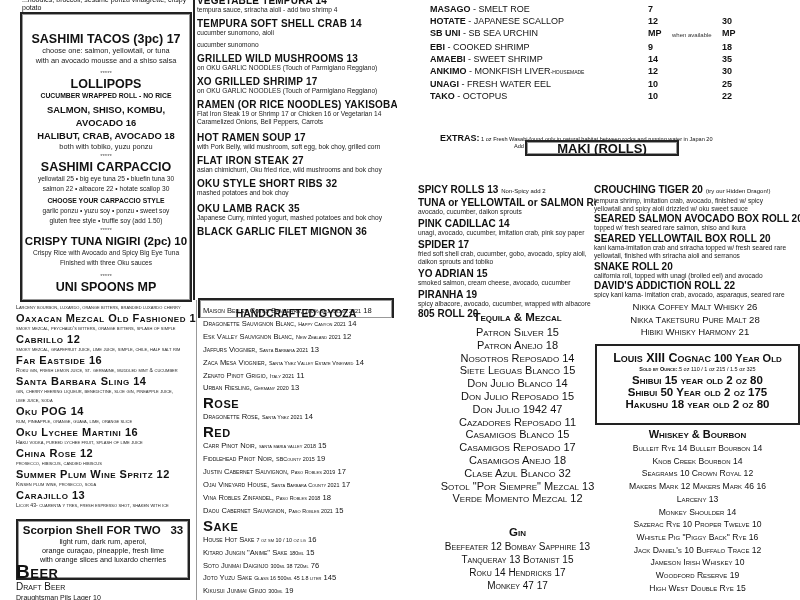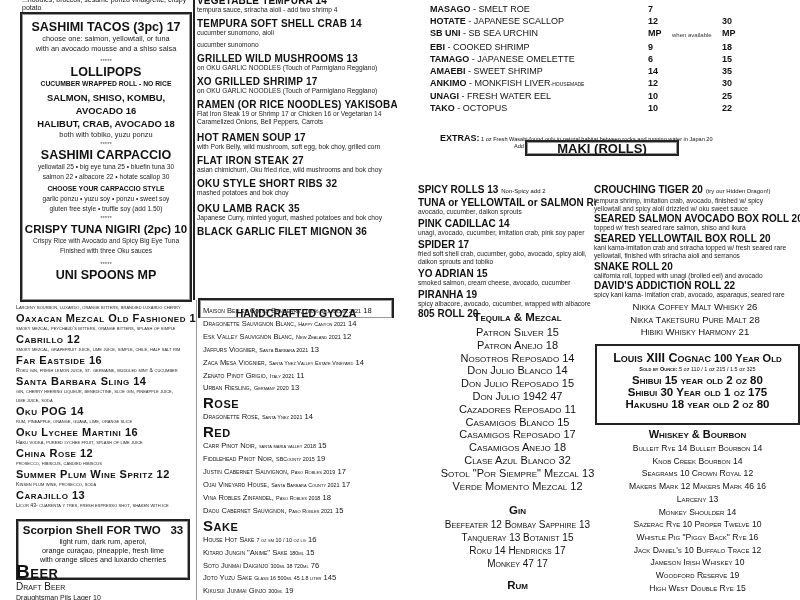--- a/index.html
+++ b/index.html
@@ -67,21 +67,21 @@
   .vline{position:absolute;background:#222}
 </style>
 </head>
 <body>
 
 <div class="abs" style="left:22px;top:-4px;width:170px;font-size:7px;line-height:8px">
   <div>...noodles, broccoli, sesame ponzu vinaigrette, crispy</div>
   <div>potato</div>
 </div>
 
-<div class="abs box" id="tl" style="padding-top:6px">
+<div class="abs box" id="tl" style="padding-top:18px">
   <div class="h">SASHIMI TACOS (3pc) 17</div>
   <div class="s">choose one: salmon, yellowtail, or tuna</div>
   <div class="s">with an avocado mousse and a shiso salsa</div>
   <div class="stars" style="margin-top:3px">*****</div>
   <div class="h">LOLLIPOPS</div>
   <div class="sub">CUCUMBER WRAPPED ROLL - NO RICE</div>
   <div class="m" style="margin-top:2px">SALMON, SHISO, KOMBU,</div>
   <div class="m">AVOCADO  16</div>
   <div class="m">HALIBUT, CRAB, AVOCADO  18</div>
   <div class="s">both with tobiko, yuzu ponzu</div>
@@ -169,26 +169,20 @@
       <span class="nm"><b>SB UNI</b> - <span>SB SEA URCHIN</span></span>
       <span class="p1">MP</span>
       <span class="mid">when available</span>
       <span class="p2">MP</span>
     </div>
   <div class="nrow">
       <span class="nm"><b>EBI</b> - <span>COOKED SHRIMP</span></span>
       <span class="p1">9</span>
       <span class="mid"></span>
       <span class="p2">18</span>
-    </div>
-  <div class="nrow">
-      <span class="nm"><b>TAMAGO</b> - <span>JAPANESE OMELETTE</span></span>
-      <span class="p1">6</span>
-      <span class="mid"></span>
-      <span class="p2">15</span>
     </div>
   <div class="nrow">
       <span class="nm"><b>AMAEBI</b> - <span>SWEET SHRIMP</span></span>
       <span class="p1">14</span>
       <span class="mid"></span>
       <span class="p2">35</span>
     </div>
   <div class="nrow">
       <span class="nm"><b>ANKIMO</b> - <span>MONKFISH LIVER</span><span style="font-size:5px">-HOUSEMADE</span></span>
       <span class="p1">12</span>
@@ -310,48 +304,49 @@
   <div class="w"><span>Kikusui Junmai Ginjo</span> <small>300ml</small> <span>19</span></div>
   <div class="w"><span>Sake Baby Junmai Ginjo</span>  <span>27</span></div>
 
 </div>
 
 <div class="abs" id="teq">
   <div class="sec" style="margin-top:3px">Tequila &amp; Mezcal</div>
   <div class="r">Patron Silver  15</div>
   <div class="r">Patron Anejo  18</div>
   <div class="r">Nosotros Reposado  14</div>
+  <div class="r">Siete Leguas Blanco  15</div>
   <div class="r">Don Julio Blanco 14</div>
   <div class="r">Don Julio Reposado  15</div>
   <div class="r">Don Julio  1942  47</div>
   <div class="r">Cazadores Reposado  11</div>
   <div class="r">Casamigos Blanco 15</div>
   <div class="r">Casamigos Reposado  17</div>
   <div class="r">Casamigos Anejo  18</div>
   <div class="r">Clase Azul Blanco  32</div>
   <div class="r">Sotol "Por Siempre" Mezcal 13</div>
   <div class="r">Verde Momento Mezcal  12</div>
-  <div class="sec" style="margin-top:9px">Gin</div>
+  <div class="sec" style="margin-top:18px">Gin</div>
   <div class="r" style="font-size:10px">Beefeater 12   Bombay Sapphire 13</div>
   <div class="r" style="font-size:10px">Tanqueray 13   Botanist 15</div>
   <div class="r" style="font-size:10px">Roku 14   Hendricks 17</div>
   <div class="r" style="font-size:10px">Monkey 47   17</div>
   <div class="sec" style="margin-top:5px">Rum</div>
 </div>
 
 <div class="abs" id="wh">
   <div class="r">Nikka Coffey Malt Whisky  26</div>
   <div class="r">Nikka Taketsuru Pure Malt  28</div>
   <div class="r">Hibiki Whisky Harmony   21</div>
 </div>
 <div class="abs" id="lx" style="padding-top:5px">
   <div class="h"><span style="font-size:12.5px">Louis XIII Cognac</span> <span>100 Year Old</span></div>
   <div class="sm"><b class="sc">Sold by Ounce:</b><span>.5 oz 110 / 1 oz 215 / 1.5 oz 325</span></div>
   <div class="sh">Shibui 15 year old 2 oz  80</div>
-  <div class="sh">Shibui 30 Year old 1 oz 175</div>
+  <div class="sh">Shibui 50 Year old 2 oz 175</div>
   <div class="sh">Hakushu 18 year old 2 oz  80</div>
 </div>
 <div class="abs" id="wb">
   <div class="sec">Whiskey &amp; Bourbon</div>
   <div class="r">Bulleit Rye 14     Bulleit Bourbon 14</div>
   <div class="r">Knob Creek Bourbon 14</div>
   <div class="r">Seagrams 10  Crown Royal 12</div>
   <div class="r">Makers Mark 12   Makers Mark 46 16</div>
   <div class="r">Larceny 13</div>
   <div class="r">Monkey Shoulder 14</div>

